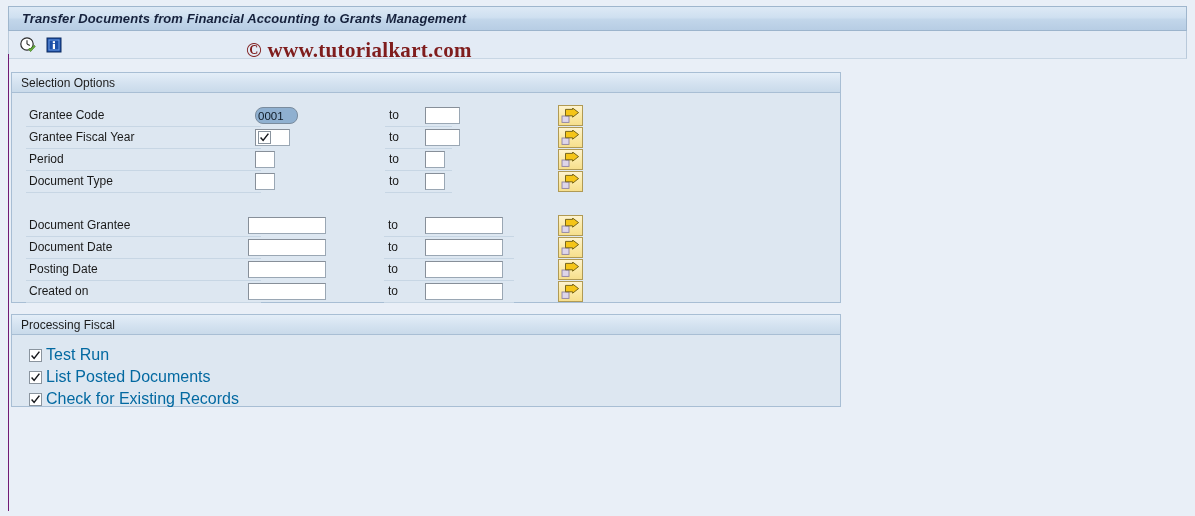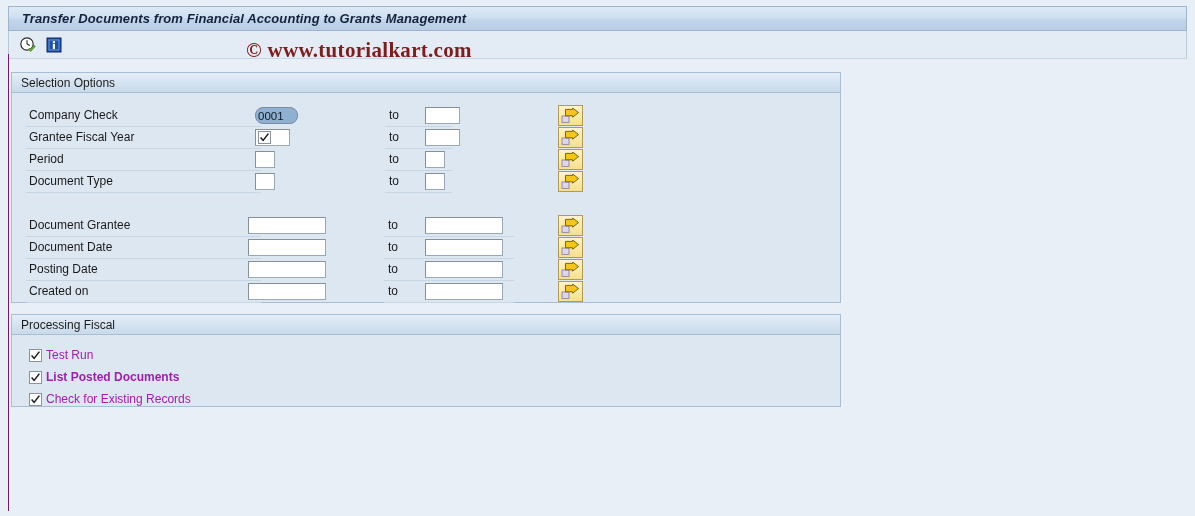--- a/index.html
+++ b/index.html
@@ -196,22 +196,22 @@
     align-items: center;
     gap: 4px;
     cursor: pointer;
   }
   .cbox {
     width: 13px;
     height: 13px;
     flex: 0 0 13px;
   }
   .cblabel {
-    font-size: 12px;
-    color: #a21caf;
+    font-size: 16px;
+    color: #0369a1;
     white-space: nowrap;
   }
 </style>
 </head>
 <body>
 
 <div class="titlebar">
   <span class="titlebar-text">Transfer Documents from Financial Accounting to Grants Management</span>
 </div>
 
@@ -237,21 +237,21 @@
 <div class="watermark">© www.tutorialkart.com</div>
 
 <div class="content">
 
   <div class="group" id="group-selection">
     <div class="group-header">
       <span>Selection Options</span>
     </div>
     <div class="group-body" id="selection-body">
         <div class="frow" style="top: 12px;">
-          <div class="flabel">Company Check</div>
+          <div class="flabel">Grantee Code</div>
           <div class="fline" style="left: 14px; width: 235px;"></div>
           <input type="text" class="finput sel" value="0001" style="left: 243px; width: 43px; border-radius: 8px;">
           <div class="to-label" style="left: 377px;">to</div>
           <div class="fline" style="left: 373px; width: 67px;"></div>
           <input type="text" class="finput" value="" style="left: 413px; width: 35px;">
           <div class="arrowbtn" style="left: 546px; top: 0px;">
             <svg width="19" height="16" viewBox="0 0 19 16">
               <rect x="1" y="8" width="7" height="6.4" fill="#ded6ea" stroke="#8d82a4" stroke-width="0.9"></rect>
               <path d="M4.5 1.4 L11.6 1.4 L11.6 0 L17.6 4.6 L11.6 9.2 L11.6 7.8 L4.5 7.8 Z" fill="#f5c518" stroke="#6b5a12" stroke-width="0.9" stroke-linejoin="round"></path>
             </svg>
@@ -367,21 +367,21 @@
       <span>Processing Fiscal</span>
     </div>
     <div class="group-body" id="processing-body">
         <div class="cbrow" style="top: 11px;">
           <span class="cbox"><svg width="13" height="13" viewBox="0 0 13 13">
               <rect x="0.5" y="0.5" width="12" height="12" fill="#ffffff" stroke="#8a949e" stroke-width="1"></rect>
               <path d="M2.6 6.6 L5.1 9.4 L10.4 2.6" fill="none" stroke="#16181c" stroke-width="1.5"></path>
             </svg></span>
           <span class="cblabel">Test Run</span>
         </div>
-        <div class="cbrow" style="top: 33px; font-weight: bold;">
+        <div class="cbrow" style="top: 33px;">
           <span class="cbox"><svg width="13" height="13" viewBox="0 0 13 13">
               <rect x="0.5" y="0.5" width="12" height="12" fill="#ffffff" stroke="#8a949e" stroke-width="1"></rect>
               <path d="M2.6 6.6 L5.1 9.4 L10.4 2.6" fill="none" stroke="#16181c" stroke-width="1.5"></path>
             </svg></span>
           <span class="cblabel">List Posted Documents</span>
         </div>
         <div class="cbrow" style="top: 55px;">
           <span class="cbox"><svg width="13" height="13" viewBox="0 0 13 13">
               <rect x="0.5" y="0.5" width="12" height="12" fill="#ffffff" stroke="#8a949e" stroke-width="1"></rect>
               <path d="M2.6 6.6 L5.1 9.4 L10.4 2.6" fill="none" stroke="#16181c" stroke-width="1.5"></path>

